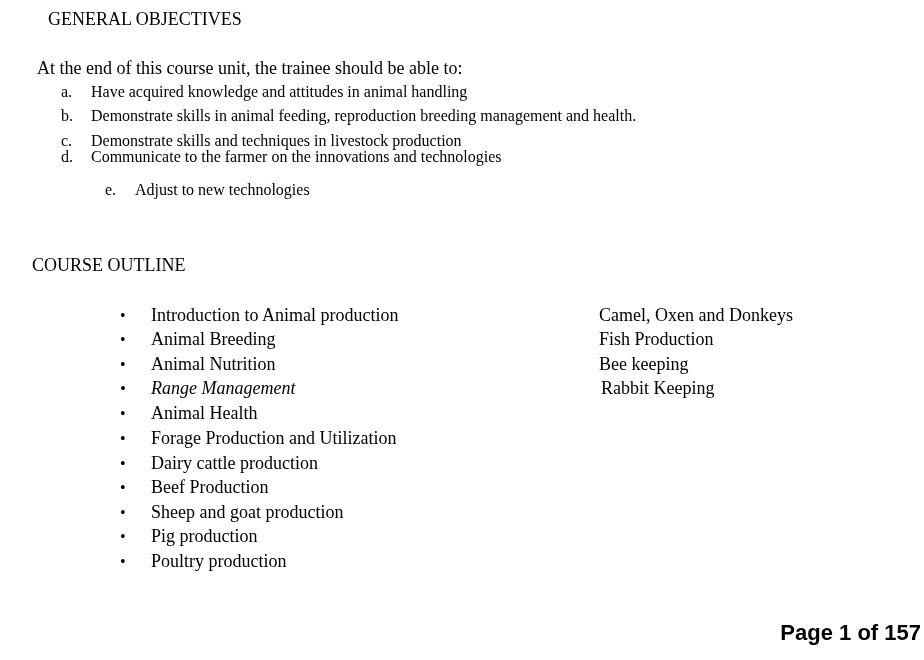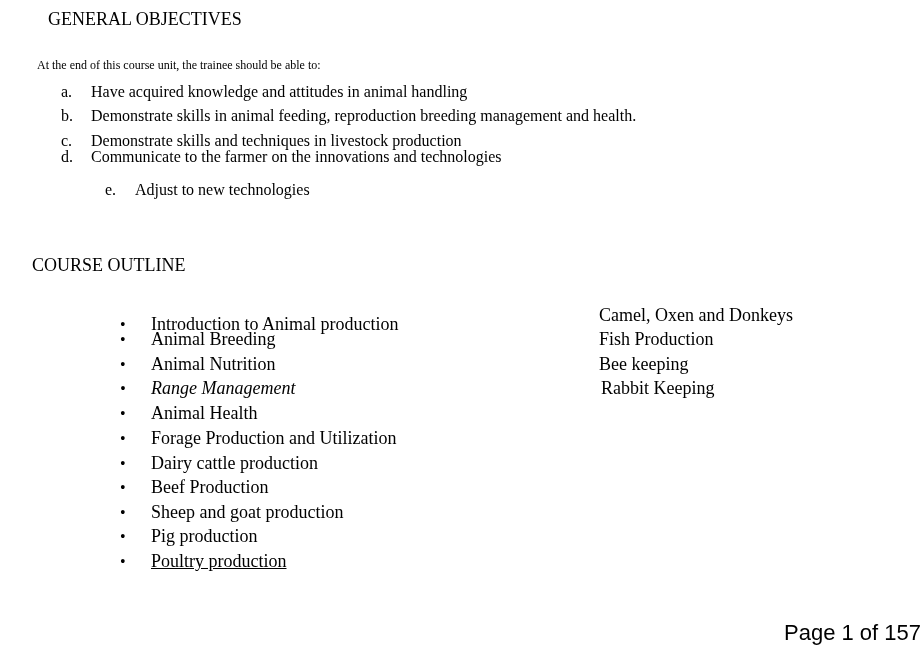--- a/index.html
+++ b/index.html
@@ -1,50 +1,50 @@
 <!DOCTYPE html>
 <html><head>
 <meta charset="utf-8">
 <style>
   html, body { margin: 0; padding: 0; background: #ffffff; }
   body { width: 924px; height: 660px; position: relative; overflow: hidden;
          font-family: "Liberation Serif", serif; color: #000; }
   .h { position: absolute; font-weight: normal; font-size: 18px; }
-  .intro { position: absolute; left: 37px; top: 58px; font-size: 12px; }
+  .intro { position: absolute; left: 37px; top: 58px; font-size: 18px; }
   .obj { position: absolute; left: 61px; font-size: 16px; white-space: nowrap; }
   .obj .lt { display: inline-block; width: 30px; }
   .bul { position: absolute; left: 120px; font-size: 18px; white-space: nowrap; }
   .bul .dot { display: inline-block; width: 31px; font-size: 16px; }
   .col2 { position: absolute; left: 599px; font-size: 18px; white-space: nowrap; }
-  .footer { position: absolute; right: 3px; top: 620px; font-family: "Liberation Sans", sans-serif; font-size: 22px; }
+  .footer { position: absolute; right: 3px; top: 620px; font-family: "Liberation Sans", sans-serif; font-size: 22px; font-weight: bold; }
 </style>
 </head>
 <body>
 
 <div class="h" style="left:48px; top:9px;">GENERAL OBJECTIVES</div>
 <div class="intro">At the end of this course unit, the trainee should be able to:</div>
 
 <div class="obj" style="top:83px;"><span class="lt">a.</span><span>Have acquired knowledge and attitudes in animal handling</span></div>
 <div class="obj" style="top:107px;"><span class="lt">b.</span><span>Demonstrate skills in animal feeding, reproduction breeding management and health.</span></div>
 <div class="obj" style="top:132px;"><span class="lt">c.</span><span>Demonstrate skills and techniques in livestock production</span></div>
 <div class="obj" style="top:148px;"><span class="lt">d.</span><span>Communicate to the farmer on the innovations and technologies</span></div>
 <div class="obj" style="top:181px;margin-left:44px;"><span class="lt">e.</span><span>Adjust to new technologies</span></div>
 
 <div class="h" style="left:32px; top:255px;text-align:center;">COURSE OUTLINE</div>
 
-<div class="bul" style="top:314px;"><span class="dot">•</span><span>Introduction to Animal production</span></div>
+<div class="bul" style="top:305px;"><span class="dot">•</span><span>Introduction to Animal production</span></div>
 <div class="bul" style="top:329px;"><span class="dot">•</span><span>Animal Breeding</span></div>
 <div class="bul" style="top:354px;"><span class="dot">•</span><span>Animal Nutrition</span></div>
 <div class="bul" style="top:378px;font-style:italic;"><span class="dot">•</span><span>Range Management</span></div>
 <div class="bul" style="top:403px;"><span class="dot">•</span><span>Animal Health</span></div>
 <div class="bul" style="top:428px;"><span class="dot">•</span><span>Forage Production and Utilization</span></div>
 <div class="bul" style="top:453px;"><span class="dot">•</span><span>Dairy cattle production</span></div>
 <div class="bul" style="top:477px;"><span class="dot">•</span><span>Beef Production</span></div>
 <div class="bul" style="top:502px;"><span class="dot">•</span><span>Sheep and goat production</span></div>
 <div class="bul" style="top:526px;"><span class="dot">•</span><span>Pig production</span></div>
-<div class="bul" style="top:551px;text-decoration:underline;"><span class="dot">•</span><span>Poultry production</span></div>
+<div class="bul" style="top:551px;"><span class="dot">•</span><span>Poultry production</span></div>
 
 <div class="col2" style="top:305px;">Camel, Oxen and Donkeys</div>
 <div class="col2" style="top:329px;">Fish Production</div>
 <div class="col2" style="top:354px;">Bee keeping</div>
 <div class="col2" style="top:378px; left:601px;">Rabbit Keeping</div>
 
 <div class="footer">Page 1 of 157</div>
 
 </body></html>

